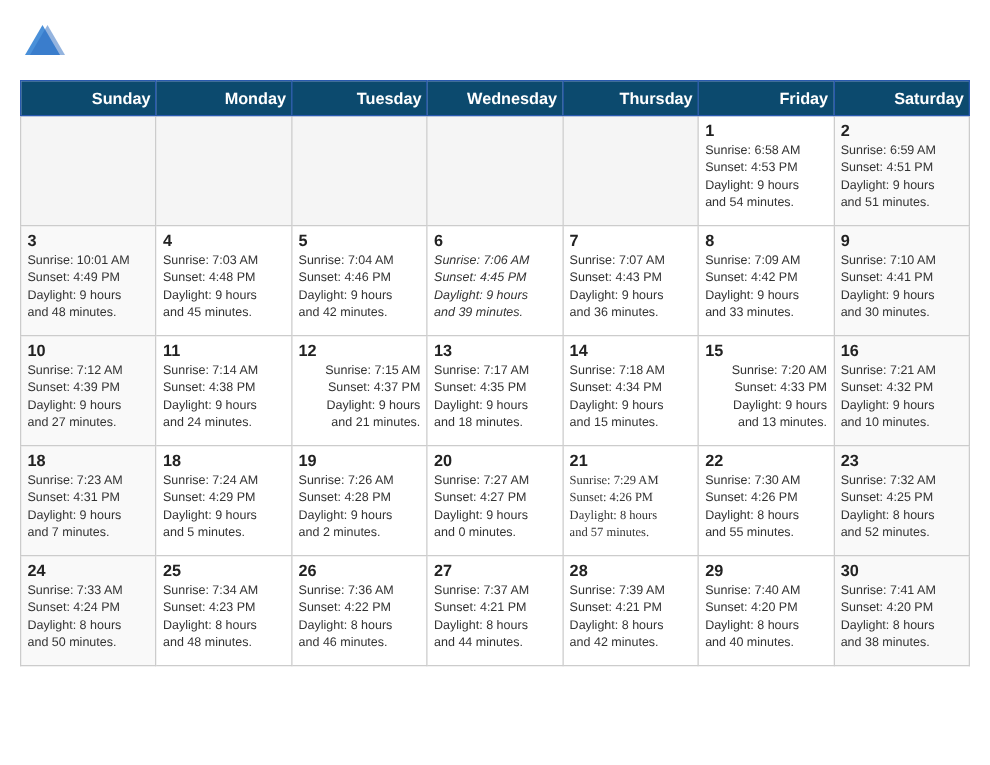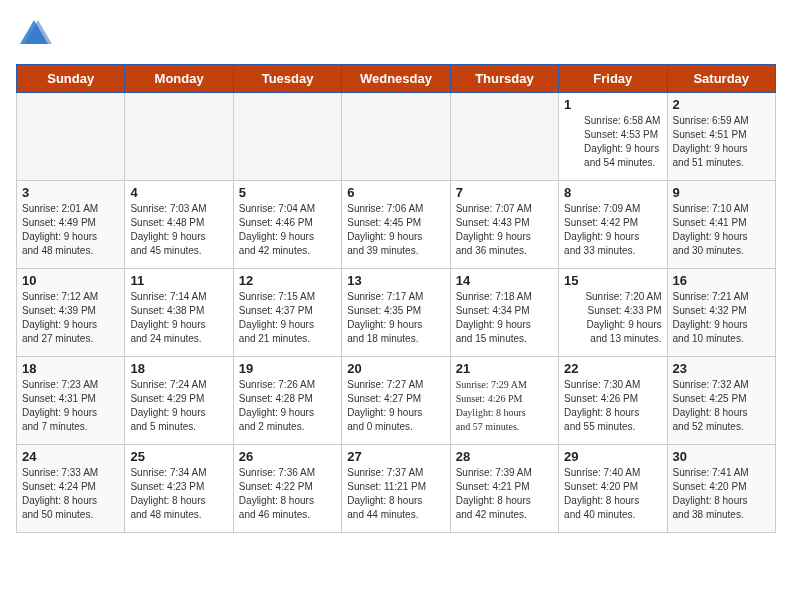--- a/index.html
+++ b/index.html
@@ -41,26 +41,26 @@
     .location {
       font-size: 15px;
       color: #555;
     }
     table {
       width: 100%;
       border-collapse: collapse;
       table-layout: fixed;
     }
     th {
-      background: #c2410c;
+      background: #0c4a6e;
       color: #fff;
       font-size: 13px;
       font-weight: bold;
       padding: 6px 4px;
-      text-align: center;
+      text-align: right;
       border: 1px solid #2a5aaf;
     }
     td {
       border: 1px solid #ccc;
       vertical-align: top;
       padding: 4px 5px;
       font-size: 10.5px;
       color: #333;
       background: #fff;
       height: 88px;
@@ -114,58 +114,58 @@
   </thead>
   <tbody id="calendar-body">
   <tr>
         <td class="empty"></td>
         <td class="empty"></td>
         <td class="empty"></td>
         <td class="empty"></td>
         <td class="empty"></td>
         <td>
           <span class="day-num">1</span>
-          <div class="day-info" style="white-space: pre-line; margin-left: 20px;">Sunrise: 6:58 AM
+          <div class="day-info" style="white-space: pre-line;">Sunrise: 6:58 AM
 Sunset: 4:53 PM
 Daylight: 9 hours
 and 54 minutes.</div>
         </td>
         <td class="weekend">
           <span class="day-num">2</span>
           <div class="day-info" style="white-space: pre-line;">Sunrise: 6:59 AM
 Sunset: 4:51 PM
 Daylight: 9 hours
 and 51 minutes.</div>
         </td>
       </tr>
       <tr>
         <td class="weekend">
           <span class="day-num">3</span>
-          <div class="day-info" style="white-space: pre-line;">Sunrise: 2:01 AM
+          <div class="day-info" style="white-space: pre-line;">Sunrise: 10:01 AM
 Sunset: 4:49 PM
 Daylight: 9 hours
 and 48 minutes.</div>
         </td>
         <td>
           <span class="day-num">4</span>
           <div class="day-info" style="white-space: pre-line;">Sunrise: 7:03 AM
 Sunset: 4:48 PM
 Daylight: 9 hours
 and 45 minutes.</div>
         </td>
         <td>
           <span class="day-num">5</span>
           <div class="day-info" style="white-space: pre-line;">Sunrise: 7:04 AM
 Sunset: 4:46 PM
 Daylight: 9 hours
 and 42 minutes.</div>
         </td>
         <td>
           <span class="day-num">6</span>
-          <div class="day-info" style="white-space: pre-line;">Sunrise: 7:06 AM
+          <div class="day-info" style="white-space: pre-line; font-style: italic;">Sunrise: 7:06 AM
 Sunset: 4:45 PM
 Daylight: 9 hours
 and 39 minutes.</div>
         </td>
         <td>
           <span class="day-num">7</span>
           <div class="day-info" style="white-space: pre-line;">Sunrise: 7:07 AM
 Sunset: 4:43 PM
 Daylight: 9 hours
 and 36 minutes.</div>
@@ -195,21 +195,21 @@
         </td>
         <td>
           <span class="day-num">11</span>
           <div class="day-info" style="white-space: pre-line;">Sunrise: 7:14 AM
 Sunset: 4:38 PM
 Daylight: 9 hours
 and 24 minutes.</div>
         </td>
         <td>
           <span class="day-num">12</span>
-          <div class="day-info" style="white-space: pre-line;">Sunrise: 7:15 AM
+          <div class="day-info" style="white-space: pre-line; text-align: right;">Sunrise: 7:15 AM
 Sunset: 4:37 PM
 Daylight: 9 hours
 and 21 minutes.</div>
         </td>
         <td>
           <span class="day-num">13</span>
           <div class="day-info" style="white-space: pre-line;">Sunrise: 7:17 AM
 Sunset: 4:35 PM
 Daylight: 9 hours
 and 18 minutes.</div>
@@ -305,21 +305,21 @@
         <td>
           <span class="day-num">26</span>
           <div class="day-info" style="white-space: pre-line;">Sunrise: 7:36 AM
 Sunset: 4:22 PM
 Daylight: 8 hours
 and 46 minutes.</div>
         </td>
         <td>
           <span class="day-num">27</span>
           <div class="day-info" style="white-space: pre-line;">Sunrise: 7:37 AM
-Sunset: 11:21 PM
+Sunset: 4:21 PM
 Daylight: 8 hours
 and 44 minutes.</div>
         </td>
         <td>
           <span class="day-num">28</span>
           <div class="day-info" style="white-space: pre-line;">Sunrise: 7:39 AM
 Sunset: 4:21 PM
 Daylight: 8 hours
 and 42 minutes.</div>
         </td>

